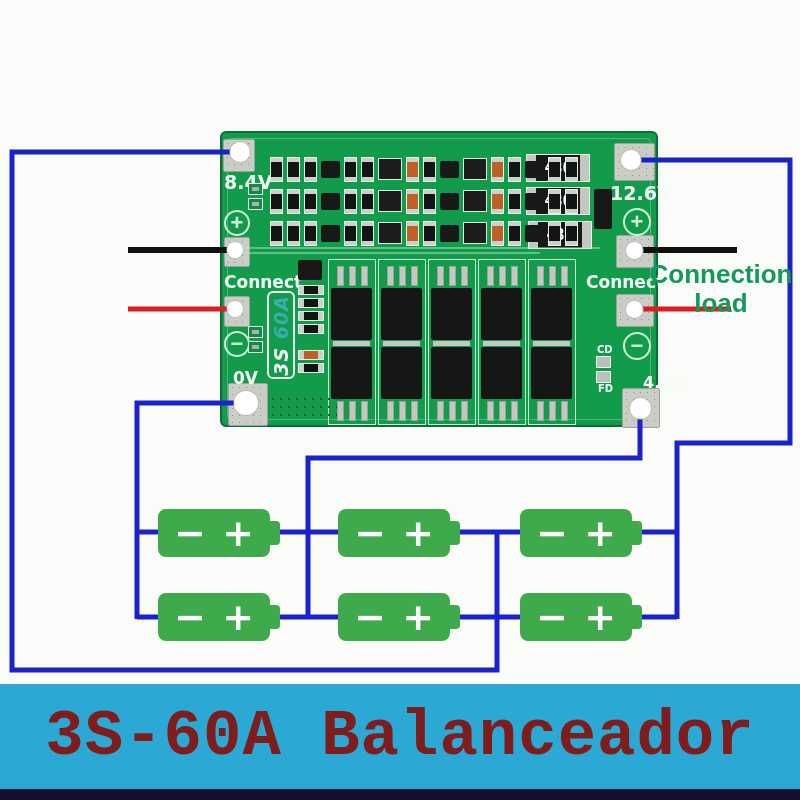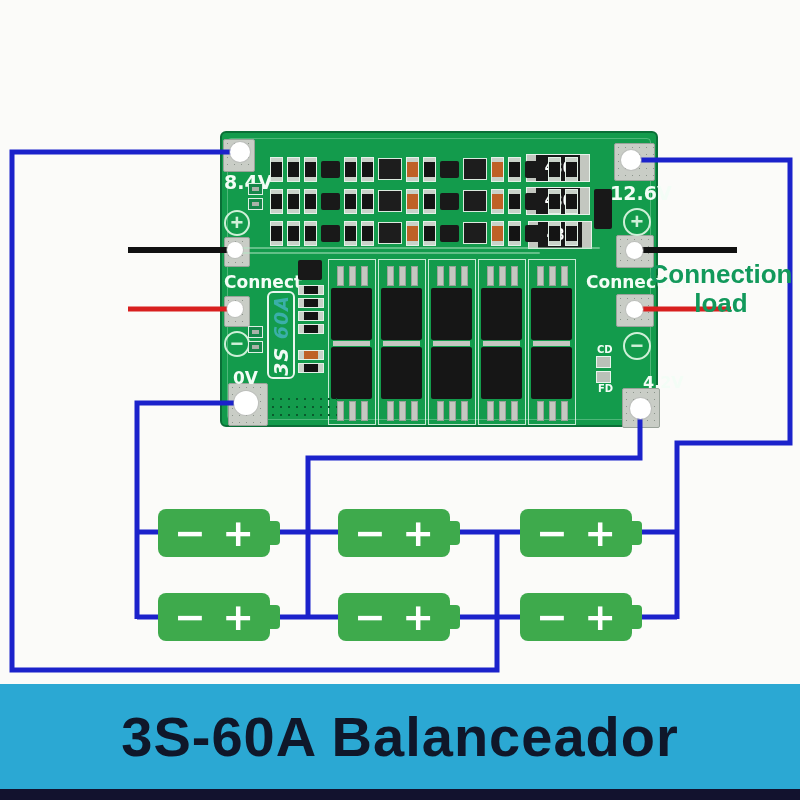--- a/index.html
+++ b/index.html
@@ -66,21 +66,21 @@
   .bt{color:#fff;font-weight:800;font-size:38px;line-height:40px;font-family:"DejaVu Sans",sans-serif;}
 
   
   .anno{position:absolute;color:var(--label-green,#12995B);font-weight:700;font-family:"Liberation Sans",sans-serif;z-index:6;}
   .anno-left{left:14px;top:264px;font-size:28px;width:210px;}
   .anno-right{left:648px;top:260px;font-size:26px;width:146px;text-align:center;line-height:1.1;}
 
   
   .banner{position:absolute;left:0;top:684px;width:800px;height:105px;background:var(--banner-cyan,#2BA8D3);z-index:7;
     display:flex;align-items:center;justify-content:center;}
-  .banner-title{color:#0f172a;font-size:56px;font-weight:800;letter-spacing:1px;font-family:Liberation Sans, sans-serif;}
+  .banner-title{color:#7f1d1d;font-size:64px;font-weight:800;letter-spacing:1px;font-family:Liberation Mono, monospace;}
   .banner-strip{position:absolute;left:0;top:789px;width:800px;height:11px;background:var(--banner-strip,#12122E);z-index:7;}
 
   .logo-sy{font-family:"Liberation Sans",sans-serif;}
 </style>
 </head>
 <body>
 
 <div id="canvas" style="--background: #FBFBF9; --wire-blue: #1B22CB; --wire-black: #111111; --wire-red: #D81F1F; --battery-green: #3EAA4C; --label-green: #12995B; --banner-cyan: #2BA8D3; --banner-strip: #12122E; --pcb-green: #139B4C; --pcb-edge: #0A6F37; --badge-teal: #3AAFA9; --pad-silver: #C9CDC6;">
 
 

